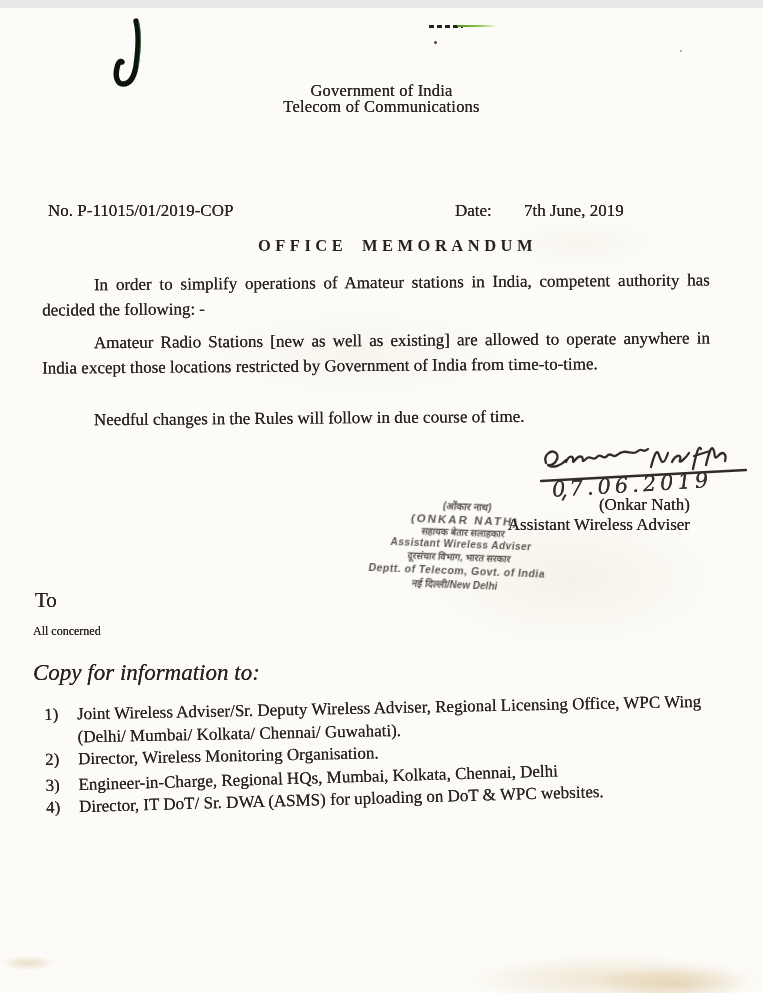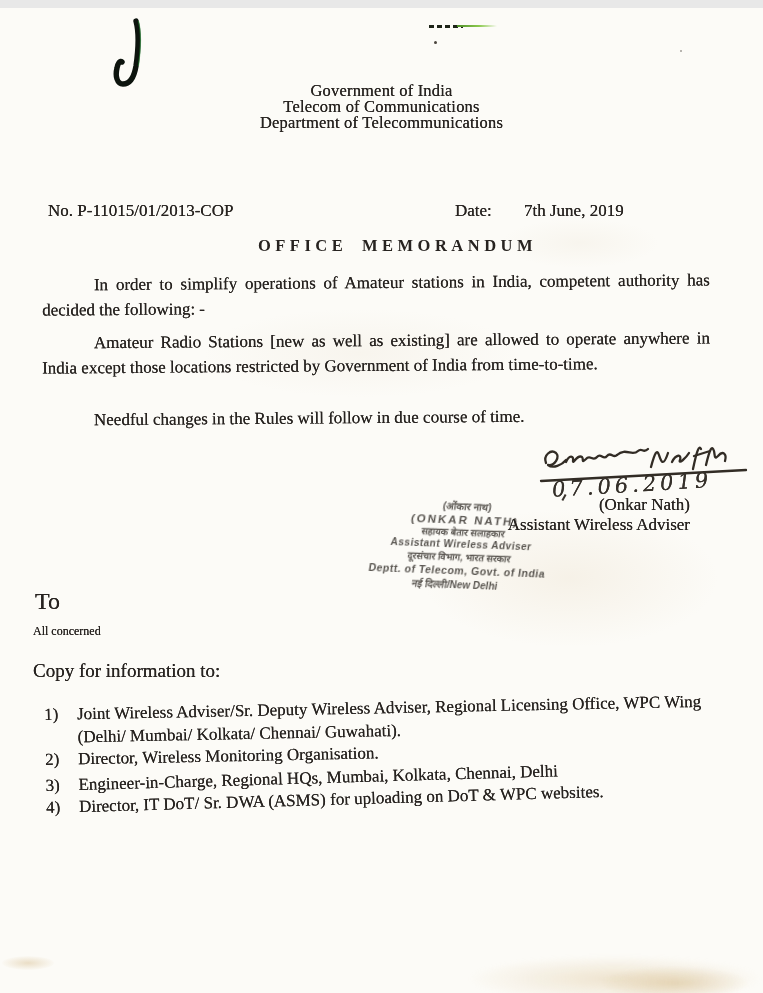--- a/index.html
+++ b/index.html
@@ -66,23 +66,23 @@
   .stamp div { white-space:nowrap; }
   .stamp .h1 { font-size:10px;   line-height:13px; }
   .stamp .h2 { font-size:11.5px; line-height:14px; letter-spacing:2px; }
   .stamp .h3 { font-size:9.5px;  line-height:12px; filter:blur(.3px); }
   .stamp .h4 { font-size:10px;   line-height:12.5px; letter-spacing:.5px; }
   .stamp .h5 { font-size:9.5px;  line-height:12.5px; filter:blur(.3px); }
   .stamp .h6 { font-size:10.5px; line-height:13.5px; letter-spacing:.5px; }
   .stamp .h7 { font-size:10px;   line-height:13px; }
 
   
-  .to-label   { position:absolute; left:35px; top:580px; font-size:24px; text-shadow:0 0 .5px #2b2724; }
+  .to-label   { position:absolute; left:35px; top:580px; font-size:21px; text-shadow:0 0 .5px #2b2724; }
   .addressee  { position:absolute; left:33px; top:616px; font-size:12px; text-shadow:0 0 .5px #2b2724; }
-  .copy-head  { position:absolute; left:33px; top:652px; font-size:19px; text-shadow:0 0 .5px #2b2724; }
+  .copy-head  { position:absolute; left:33px; top:652px; font-size:23px; text-shadow:0 0 .5px #2b2724;font-style:italic; }
   .copy-list  { position:absolute; left:45px; top:689px; width:700px; font-size:17px; line-height:22.5px;
     text-shadow:0 0 .5px #2b2724; transform:rotate(-1.15deg); }
   .copy-item  { display:flex; gap:13px; }
   .copy-item .num { flex:0 0 20px; }
   .copy-item .txt { flex:1 1 auto; max-width:645px; }
   .copy-item:nth-child(3), .copy-item:nth-child(4) { transform:rotate(-.5deg); }
 </style>
 </head>
 <body>
 
@@ -103,25 +103,24 @@
   </div>
 
   <svg class="jmark" viewBox="0 0 44 72" aria-hidden="false">
     <path d="M30,3 C33,14 32,34 30,48 C28,60 24,66 17,66 C11,66 9,58 11,50 C12,45 14,42 16,44" fill="none" stroke="#0d140e" stroke-width="5.4" stroke-linecap="round"></path>
     <path d="M30,3 C33,14 32,34 30,48" fill="none" stroke="#2f9a3f" stroke-width="1.2" opacity=".55" transform="translate(2.4,0)"></path>
   </svg>
 
   <div class="header">
     <div>Government of India</div>
     <div>Telecom of Communications</div>
-    <div>Department of Telecommunications</div>
   </div>
 
   <div class="refline">
-    <span class="ref-no">No. P-11015/01/2013-COP</span>
+    <span class="ref-no">No. P-11015/01/2019-COP</span>
     <span class="ref-dlab">Date:</span>
     <span class="ref-dval">7th June, 2019</span>
   </div>
 
   <div class="memo-title">OFFICE MEMORANDUM</div>
 
   <div class="bodytext" id="para1">
     <p>In order to simplify operations of Amateur stations in India, competent authority has decided the following: -</p>
   </div>
   <div class="bodytext" id="para2">

